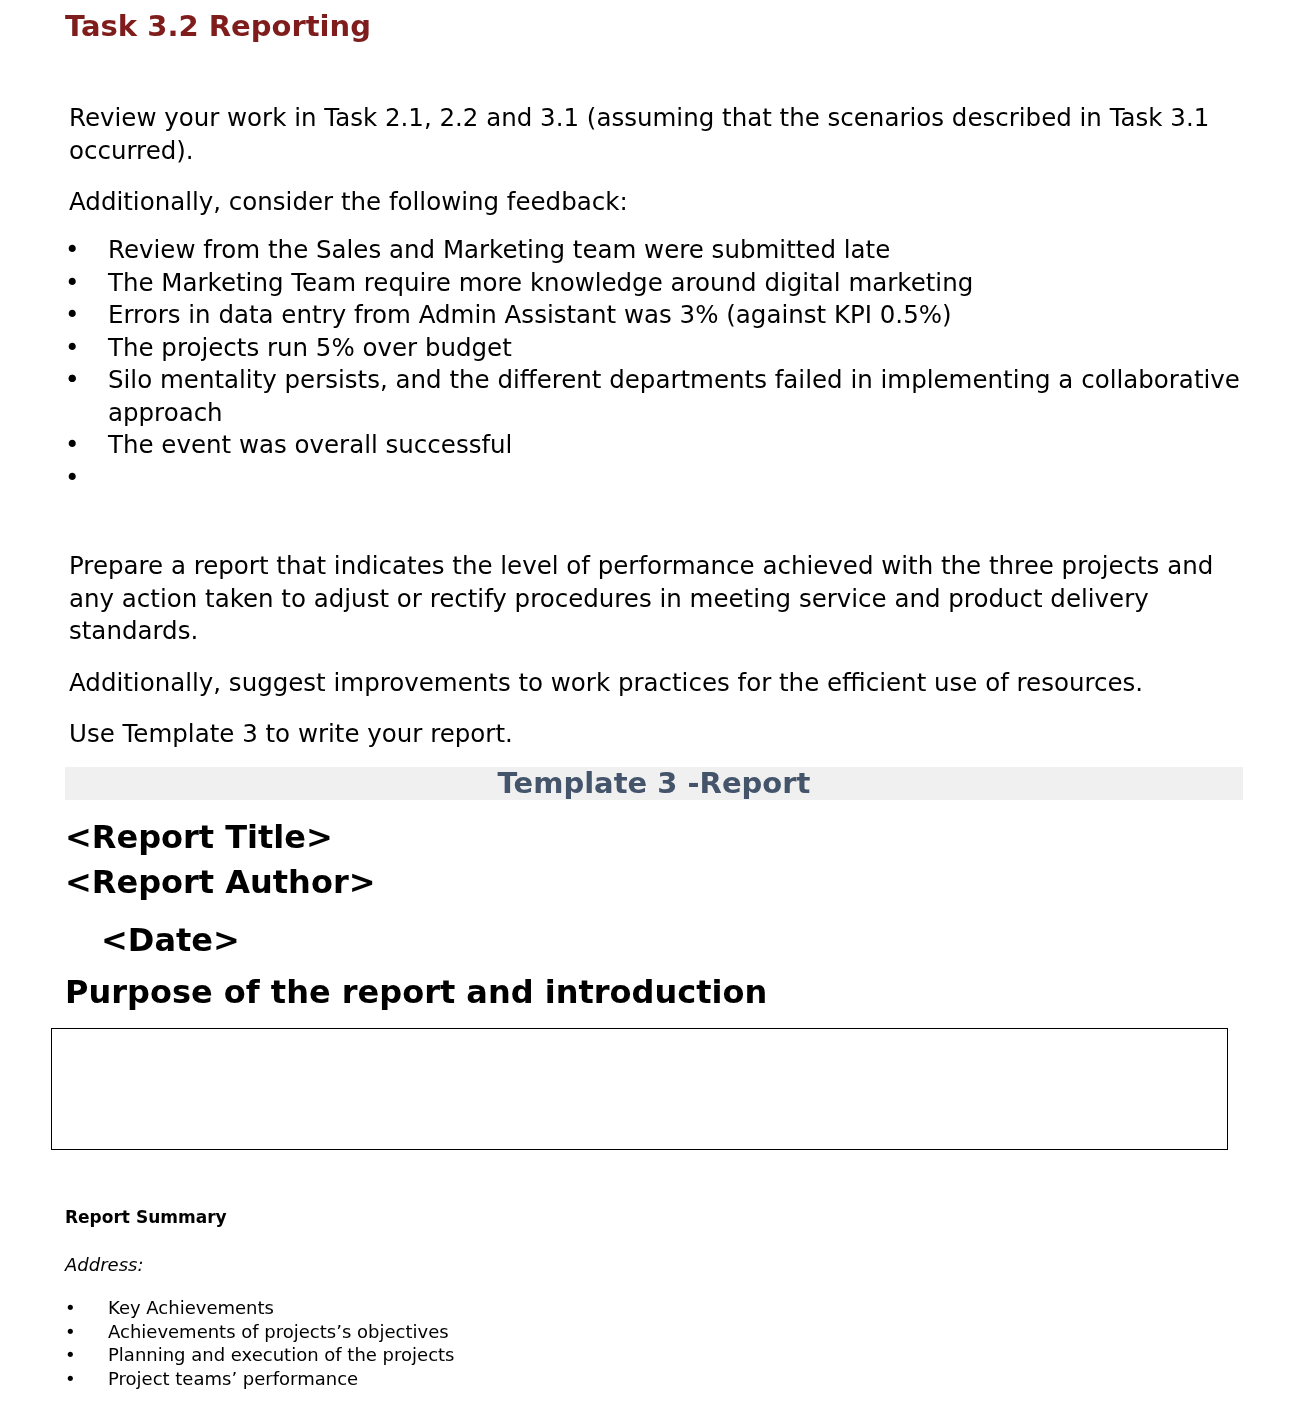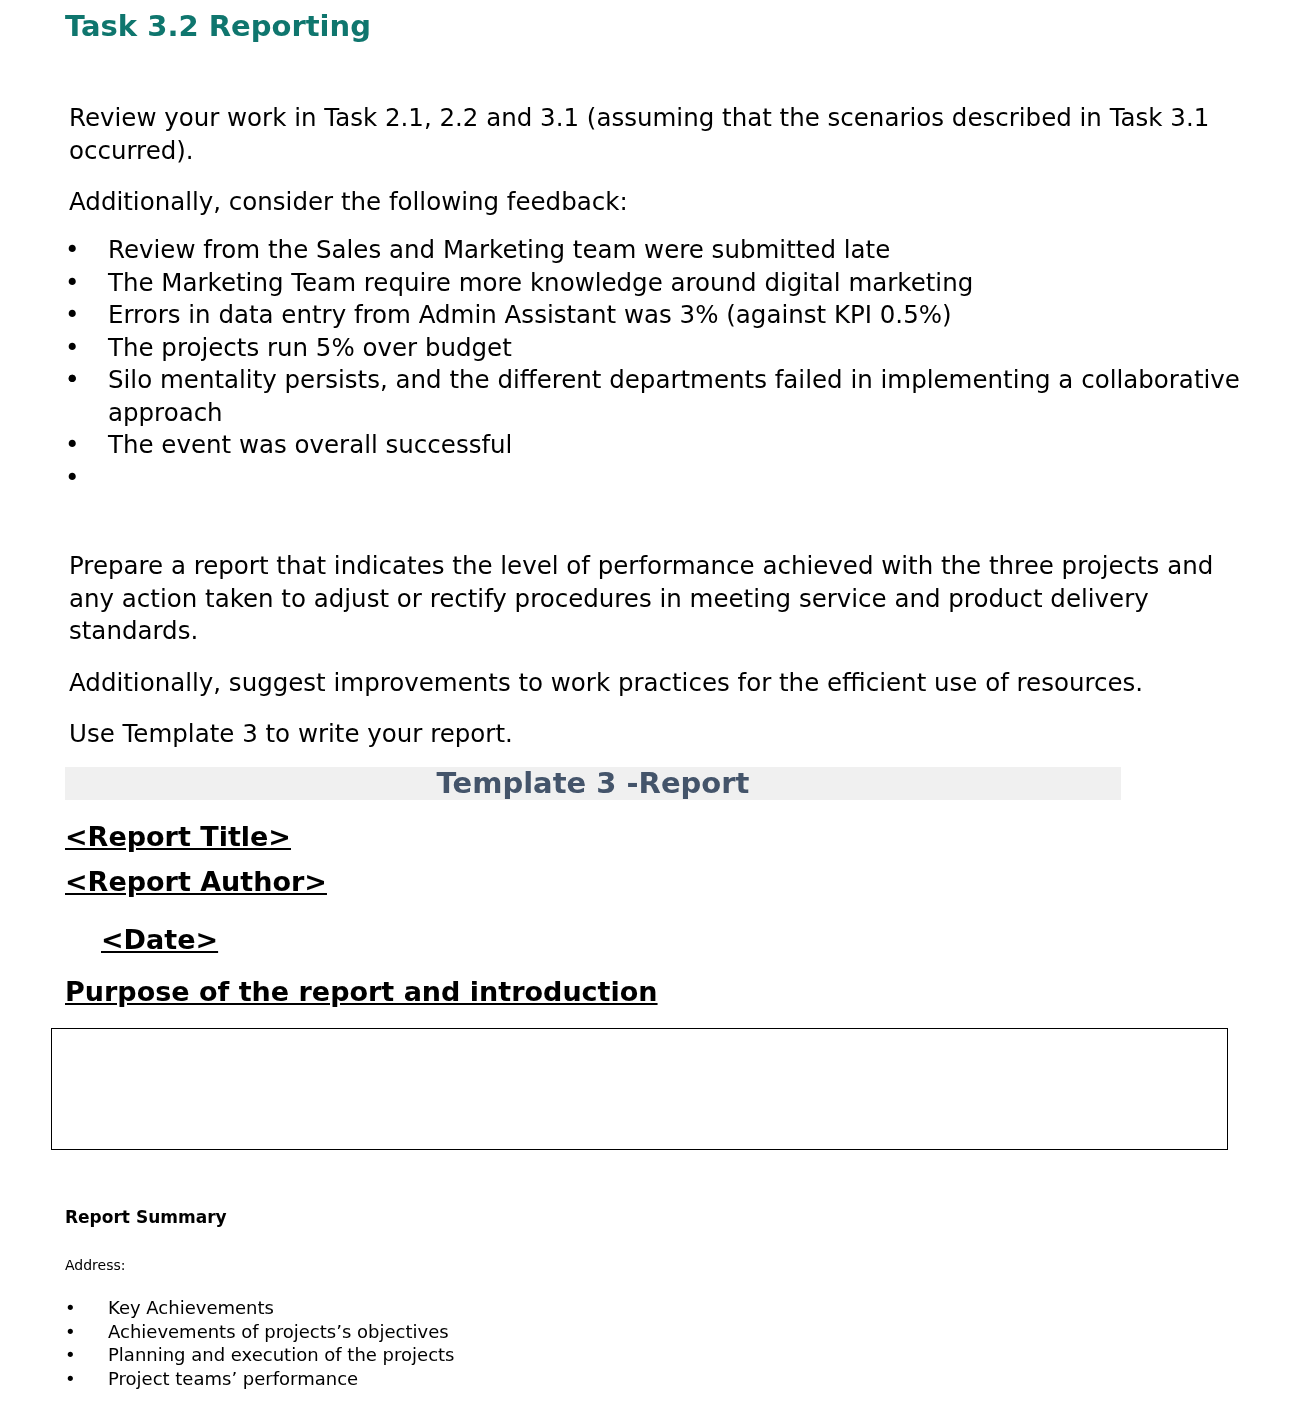--- a/index.html
+++ b/index.html
@@ -15,21 +15,21 @@
       font-family: "DejaVu Sans", sans-serif;
       color: #000000;
     }
     .task-title {
       position: absolute;
       left: 65px;
       top: 6px;
       margin: 0;
       font-size: 29px;
       font-weight: bold;
-      color: #0f766e;
+      color: #7f1d1d;
       line-height: 40px;
       white-space: nowrap;
     }
     .body-text {
       position: absolute;
       left: 65px;
       width: 1180px;
       margin: 4px;
       font-size: 24.5px;
       line-height: 32.5px;
@@ -52,38 +52,37 @@
     .feedback-list li .bullet {
       position: absolute;
       left: 0;
       top: 0;
       width: 20px;
     }
     .template-banner {
       position: absolute;
       left: 65px;
       top: 767px;
-      width: 1056px;
+      width: 1178px;
       height: 33px;
       background: #f0f0f0;
       text-align: center;
       font-size: 29px;
       font-weight: bold;
       color: #44546a;
       line-height: 33px;
     }
     .field-label {
       position: absolute;
       left: 65px;
       margin: 0;
-      font-size: 27px;
+      font-size: 32px;
       font-weight: bold;
       line-height: 34px;
       white-space: nowrap;
-      text-decoration: underline;
     }
     .purpose-box {
       position: absolute;
       left: 51px;
       top: 1028px;
       width: 1175px;
       height: 120px;
       border: 1.5px solid #000000;
       background: #ffffff;
     }
@@ -95,22 +94,23 @@
       font-size: 17px;
       font-weight: bold;
       line-height: 34px;
       white-space: nowrap;
     }
     .address-label {
       position: absolute;
       left: 65px;
       top: 1253px;
       margin: 0;
-      font-size: 14px;
+      font-size: 18px;
       line-height: 24px;
+      font-style: italic;
     }
     .summary-list {
       position: absolute;
       left: 65px;
       top: 1296px;
       margin: 0;
       padding: 0;
       list-style: none;
       font-size: 18px;
       line-height: 23.7px;

